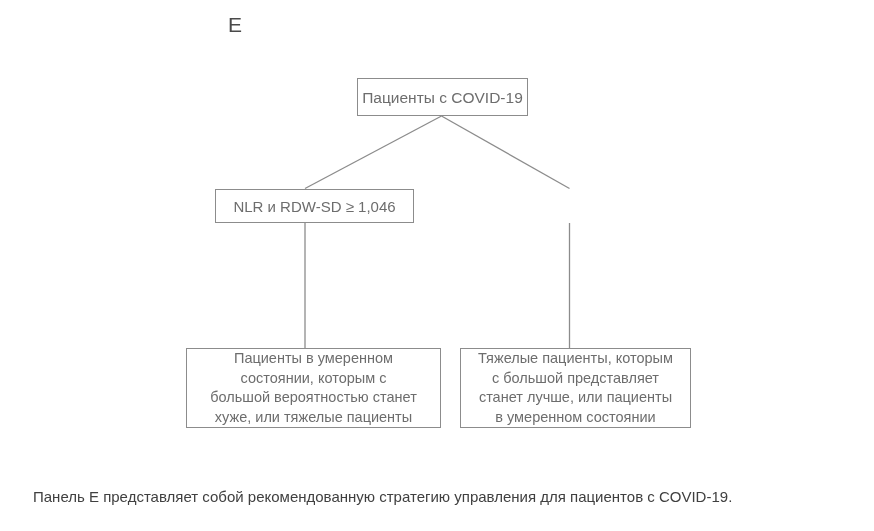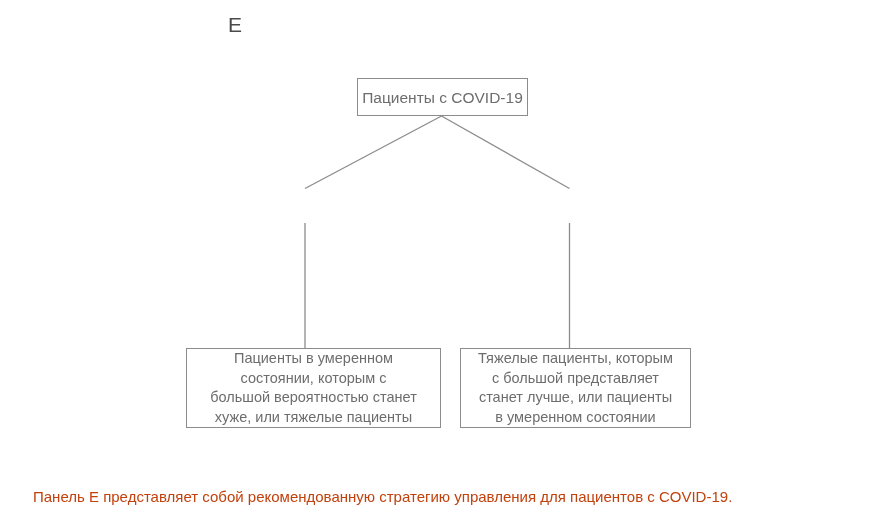--- a/index.html
+++ b/index.html
@@ -106,21 +106,21 @@
   }
 
   
   .caption {
     position: absolute;
     left: 33px;
     top: 487px;
     width: 820px;
     font-size: 15px;
     line-height: 20px;
-    color: #c2410c;
+    color: #404040;
     white-space: pre-wrap;
   }
 </style>
 </head>
 <body>
 
 <div class="panel-letter">E</div>
 
 <div class="flowchart">
 
@@ -132,20 +132,23 @@
 
     <line x1="305" y1="223" x2="305" y2="348" stroke="#8c8c8c" stroke-width="1.3"></line>
 
     <line x1="569.5" y1="223" x2="569.5" y2="348" stroke="#8c8c8c" stroke-width="1.3"></line>
   </svg>
 
   <div class="node node-root">
     <span class="node-text">Пациенты с COVID-19</span>
   </div>
 
+  <div class="node node-branch node-branch-left">
+    <span class="node-text">NLR и RDW-SD ≥ 1,046</span>
+  </div>
 
 
   <div class="node node-leaf node-leaf-left">
     <span class="node-text">Пациенты в умеренном
 состоянии, которым с
 большой вероятностью станет
 хуже, или тяжелые пациенты</span>
   </div>
 
   <div class="node node-leaf node-leaf-right">

